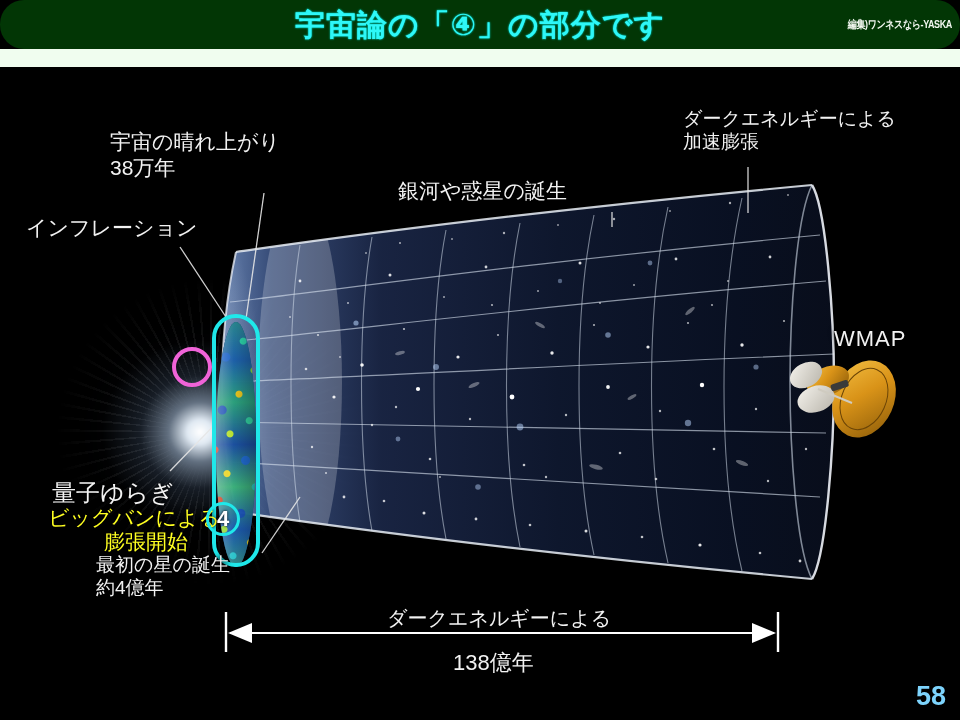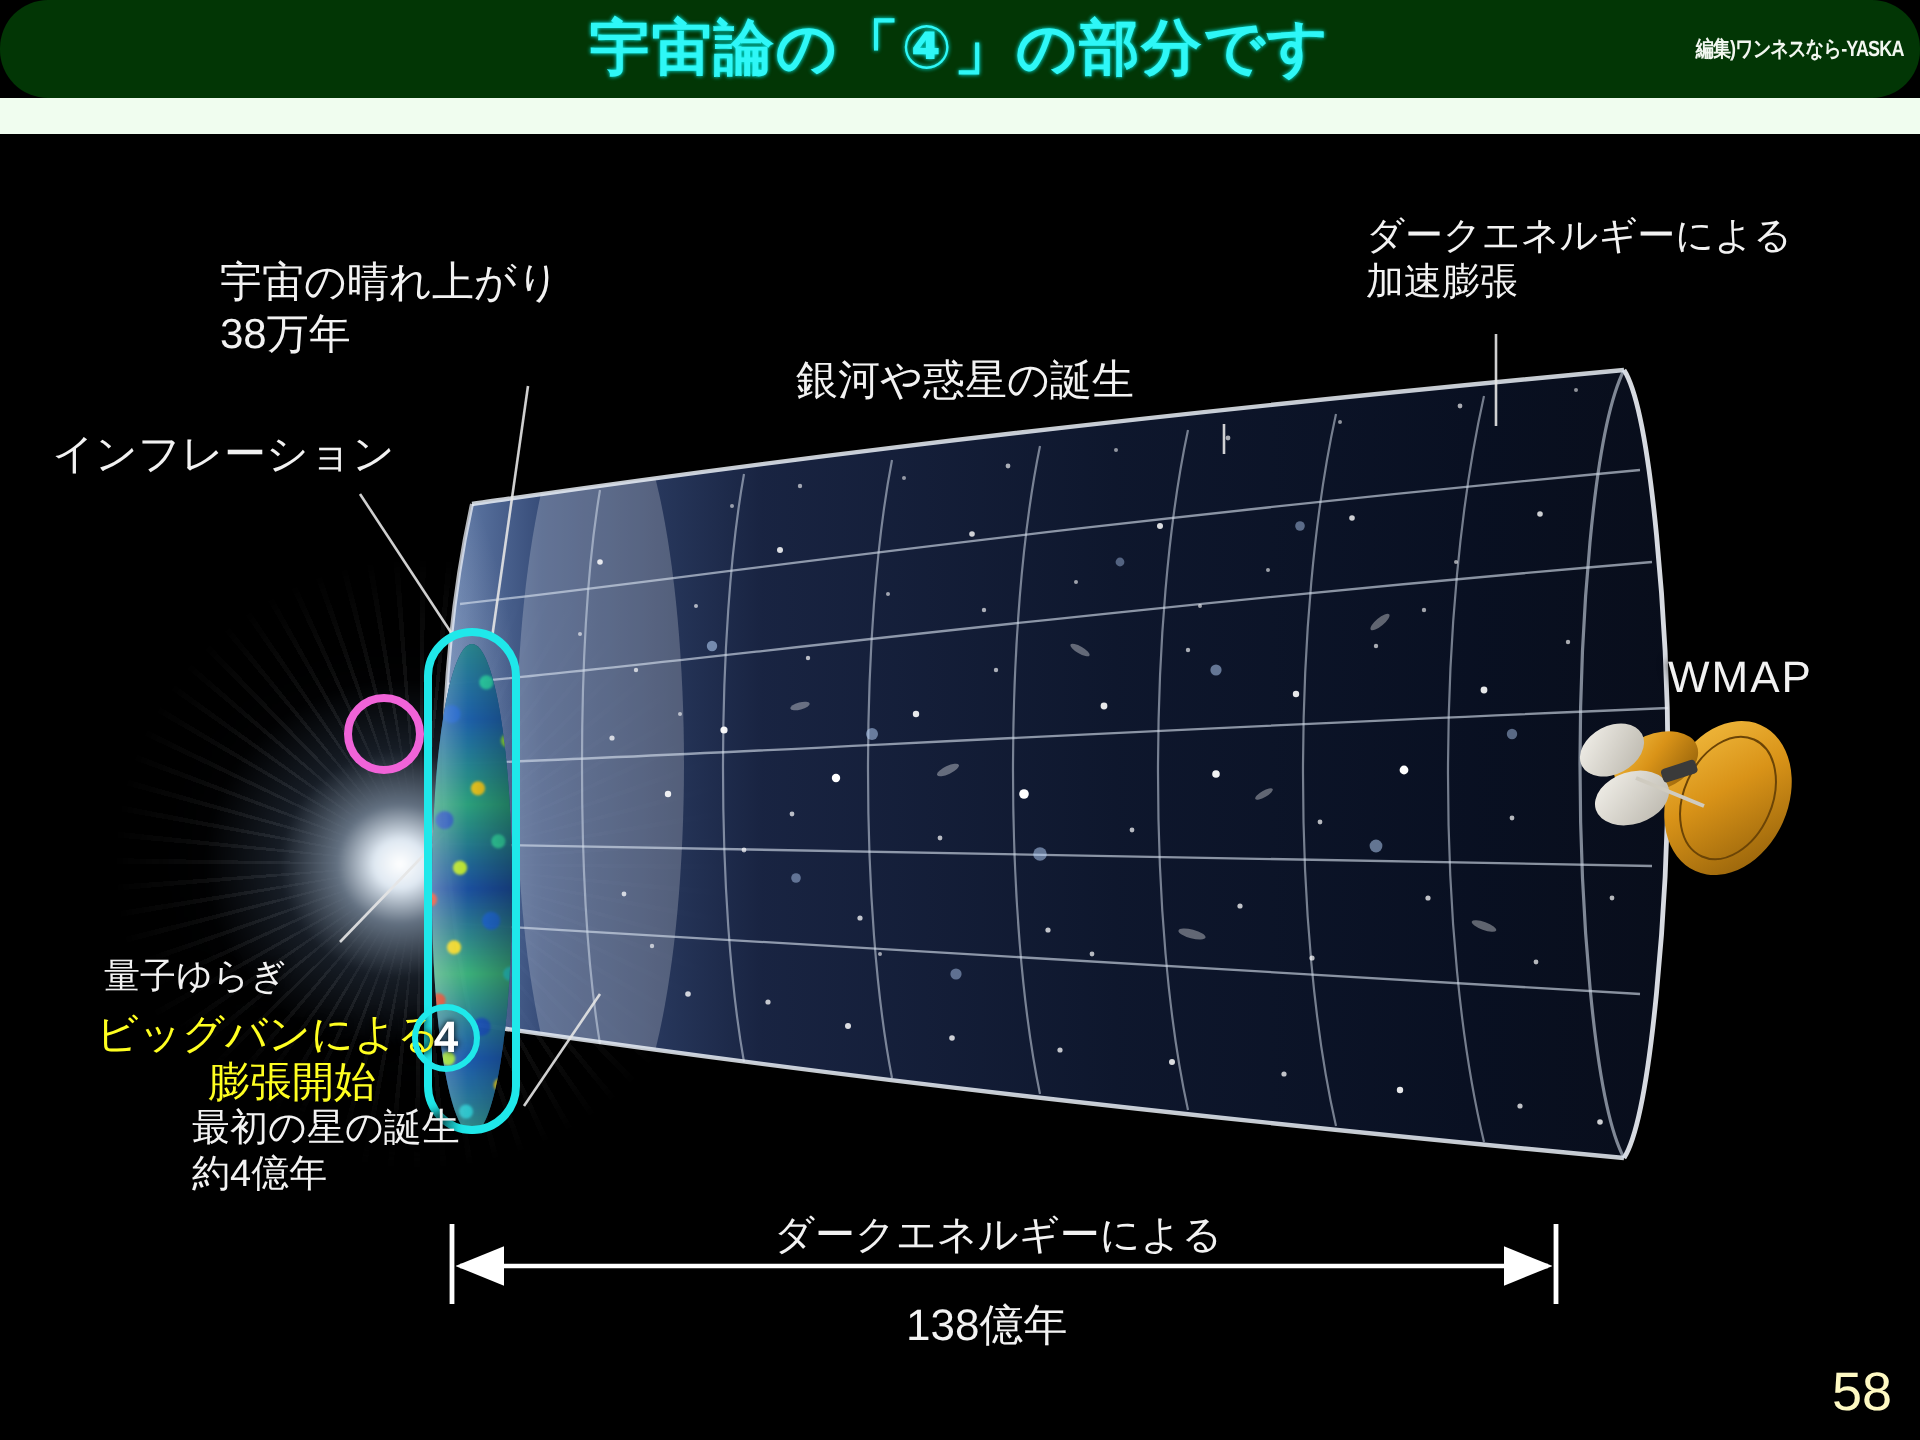--- a/index.html
+++ b/index.html
@@ -136,21 +136,21 @@
   
   .lbl{position:absolute;color:#f2f2f2;font-weight:400;white-space:pre;line-height:1.22;}
   .lbl.sh{text-shadow:0 0 3px rgba(0,0,0,.95),0 0 6px rgba(0,0,0,.8);}
   .lbl-yellow{color:#ffff21;}
 
   #lbl-haleagari{left:110px;top:62px;font-size:21px;}
   #lbl-inflation{left:26px;top:148px;font-size:21px;}
   #lbl-galaxy{left:398px;top:111px;font-size:21px;}
   #lbl-dark{left:683px;top:40px;font-size:19px;}
   #lbl-wmap{left:834px;top:259px;font-size:22px;letter-spacing:1px;}
-  #lbl-quantum{left:52px;top:411px;font-size:18px;text-align:center;}
+  #lbl-quantum{left:52px;top:411px;font-size:24px;text-align:center;}
   #lbl-bigbang1{left:48px;top:438px;font-size:21px;text-align:center;}
   #lbl-bigbang2{left:104px;top:462px;font-size:21px;}
   #lbl-firststar{left:96px;top:486px;font-size:19px;}
   #lbl-expansion{left:387px;top:539px;font-size:20px;}
   #lbl-138{left:453px;top:583px;font-size:22px;}
 
   
   .circle4{
     position:absolute;left:206px;top:435px;width:34px;height:34px;
     border:3px solid #1fe8ea;border-radius:50%;
@@ -159,21 +159,21 @@
     box-sizing:border-box;
     text-shadow:0 0 3px #000;
   }
 
   
   .measure{position:absolute;left:0;top:0;width:960px;height:630px;}
 
   
   .pagenum{
     position:absolute;right:14px;bottom:8px;
-    color:#fef9c3;font-size:27px;font-weight:400;text-align:right;
+    color:#7dd3fc;font-size:27px;font-weight:700;text-align:right;
   }
   .bottom-bar{
     position:absolute;left:0;bottom:0;width:960px;height:22px;background:#000;
   }
 </style>
 </head>
 <body>
 
 <div class="slide">
 

